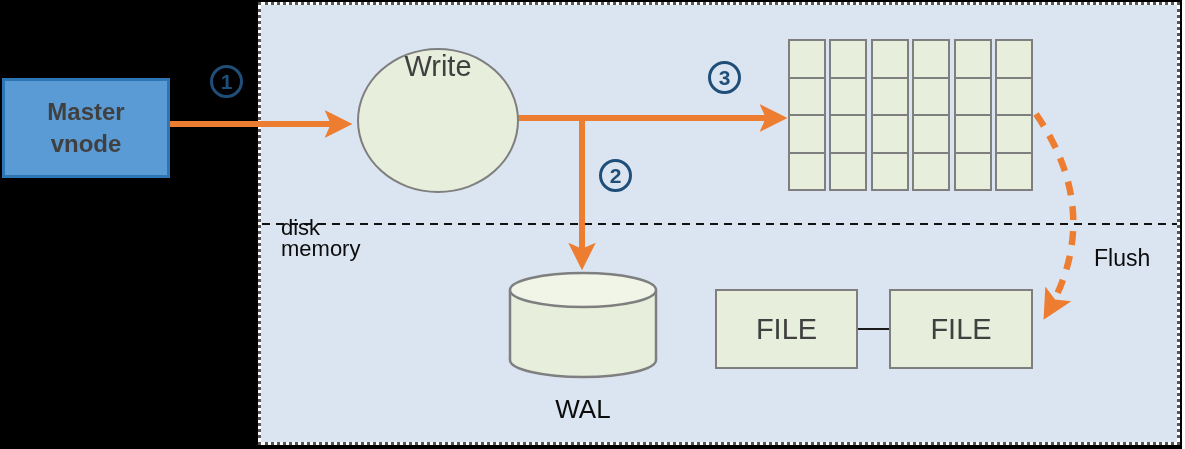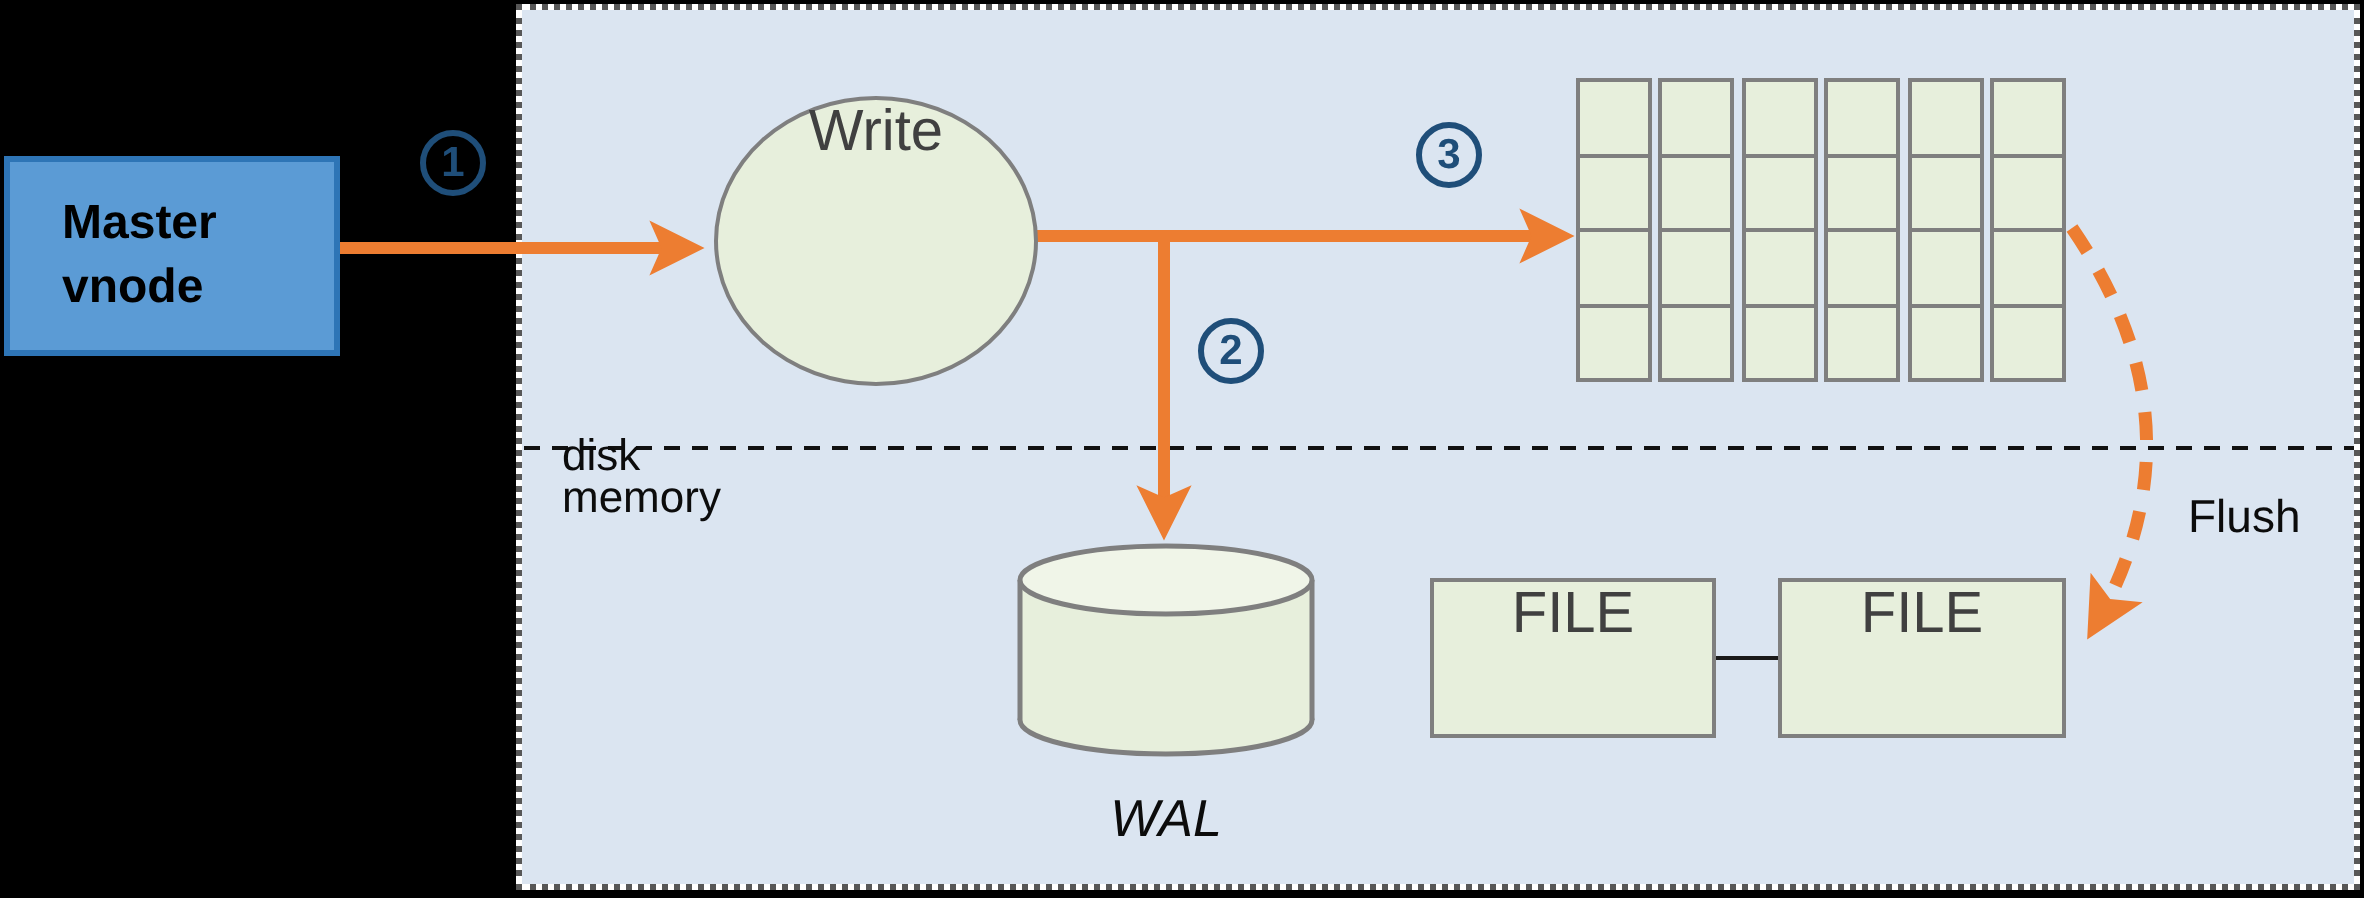--- a/index.html
+++ b/index.html
@@ -21,22 +21,22 @@
     background-origin:padding-box,border-box;
     background-clip:padding-box,border-box;
   }
   .overlay{position:absolute;left:0;top:0;width:1185px;height:449px;pointer-events:none;}
   .master{
     position:absolute;left:2px;top:78px;width:168px;height:100px;
     box-sizing:border-box;background:#5b9bd5;border:3px solid #2e75b6;
     display:flex;align-items:center;justify-content:center;
   }
   .master span{
-    color:#000000;font-size:24px;font-weight:600;line-height:1.35;
-    text-align:left;width:110px;
+    color:#404040;font-size:24px;font-weight:600;line-height:1.35;
+    text-align:center;width:110px;
   }
   .step{
     position:absolute;width:33px;height:33px;border-radius:50%;
     box-sizing:border-box;border:3px solid #1f4e79;color:#1f4e79;
     font-size:21px;font-weight:bold;
     display:flex;align-items:center;justify-content:center;
   }
   #step1{left:210px;top:65px;}
   #step2{left:599px;top:159px;}
   #step3{left:708px;top:61px;}
@@ -53,27 +53,27 @@
   .mcol{
     width:38px;height:152px;box-sizing:border-box;
     border:2px solid #7f7f7f;background:#e7efdc;
     display:flex;flex-direction:column;
   }
   .mcell{flex:1;border-bottom:2px solid #7f7f7f;}
   .mcol .mcell:last-child{border-bottom:none;}
   .lbl{position:absolute;color:#0c0c0c;}
   .lbl-memory{left:281px;top:196px;font-size:22px;margin-top:40px;}
   .lbl-disk{left:281px;top:215px;font-size:22px;}
-  .lbl-wal{left:543px;top:394px;width:80px;text-align:center;font-size:26px;font-style:italic;}
+  .lbl-wal{left:543px;top:394px;width:80px;text-align:center;font-size:26px;}
   .lbl-flush{left:1094px;top:245px;font-size:23px;text-align:right;}
   .lbl-slave{left:1026px;top:403px;font-size:23px;}
   .file{
     position:absolute;top:289px;width:143px;height:80px;
     box-sizing:border-box;border:2.5px solid #7f7f7f;background:#e7efdc;
-    display:flex;align-items:flex-start;justify-content:center;
+    display:flex;align-items:center;justify-content:center;
     color:#404040;font-size:29px;
   }
   #file1{left:715px;}
   #file2{left:889px;width:144px;}
 </style>
 </head>
 <body>
 
 <div class="stage">
 

